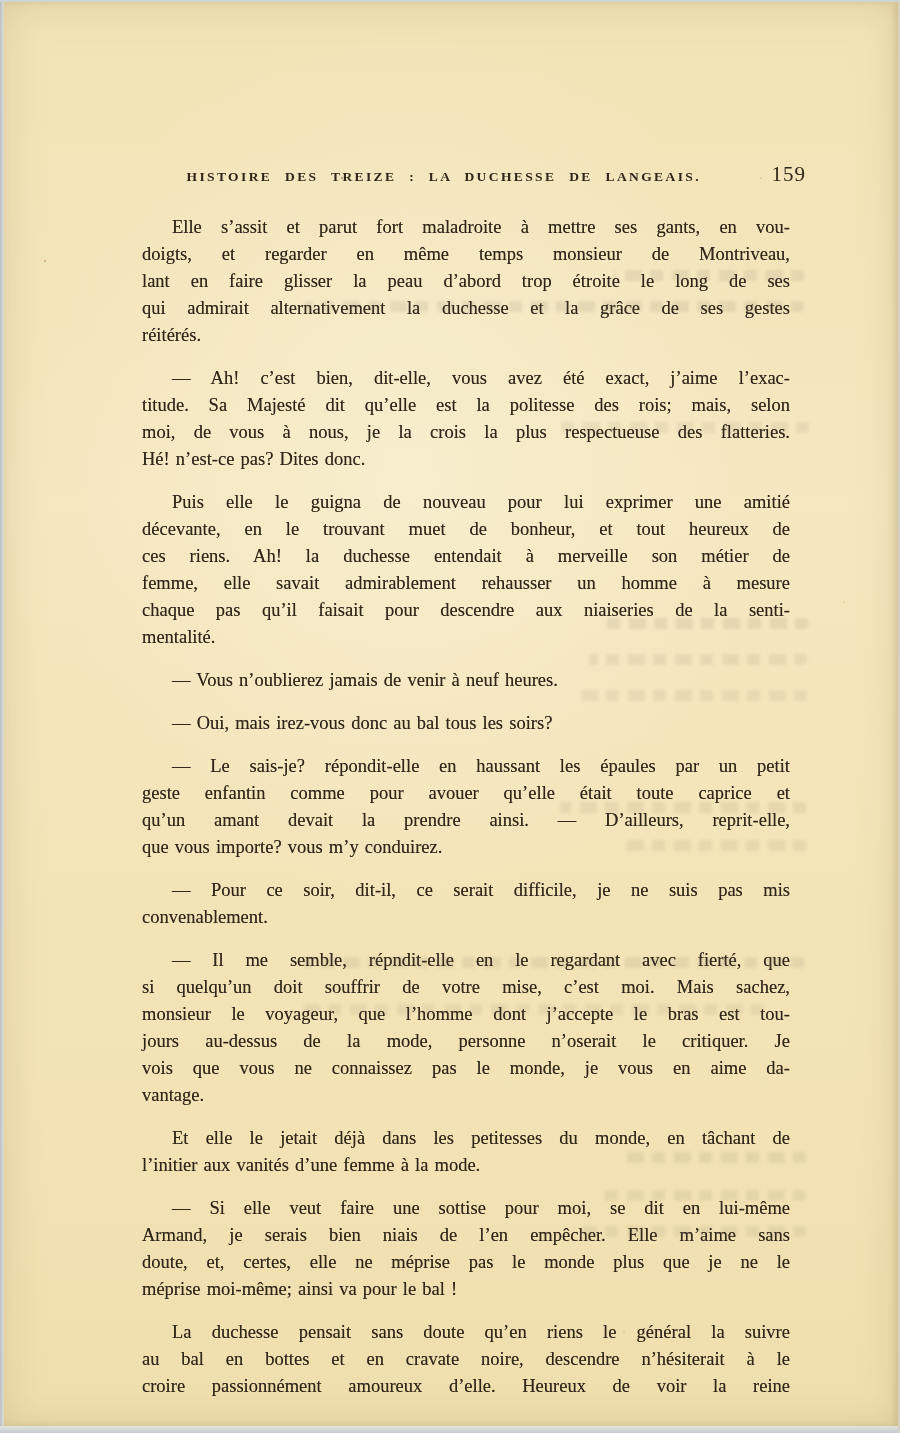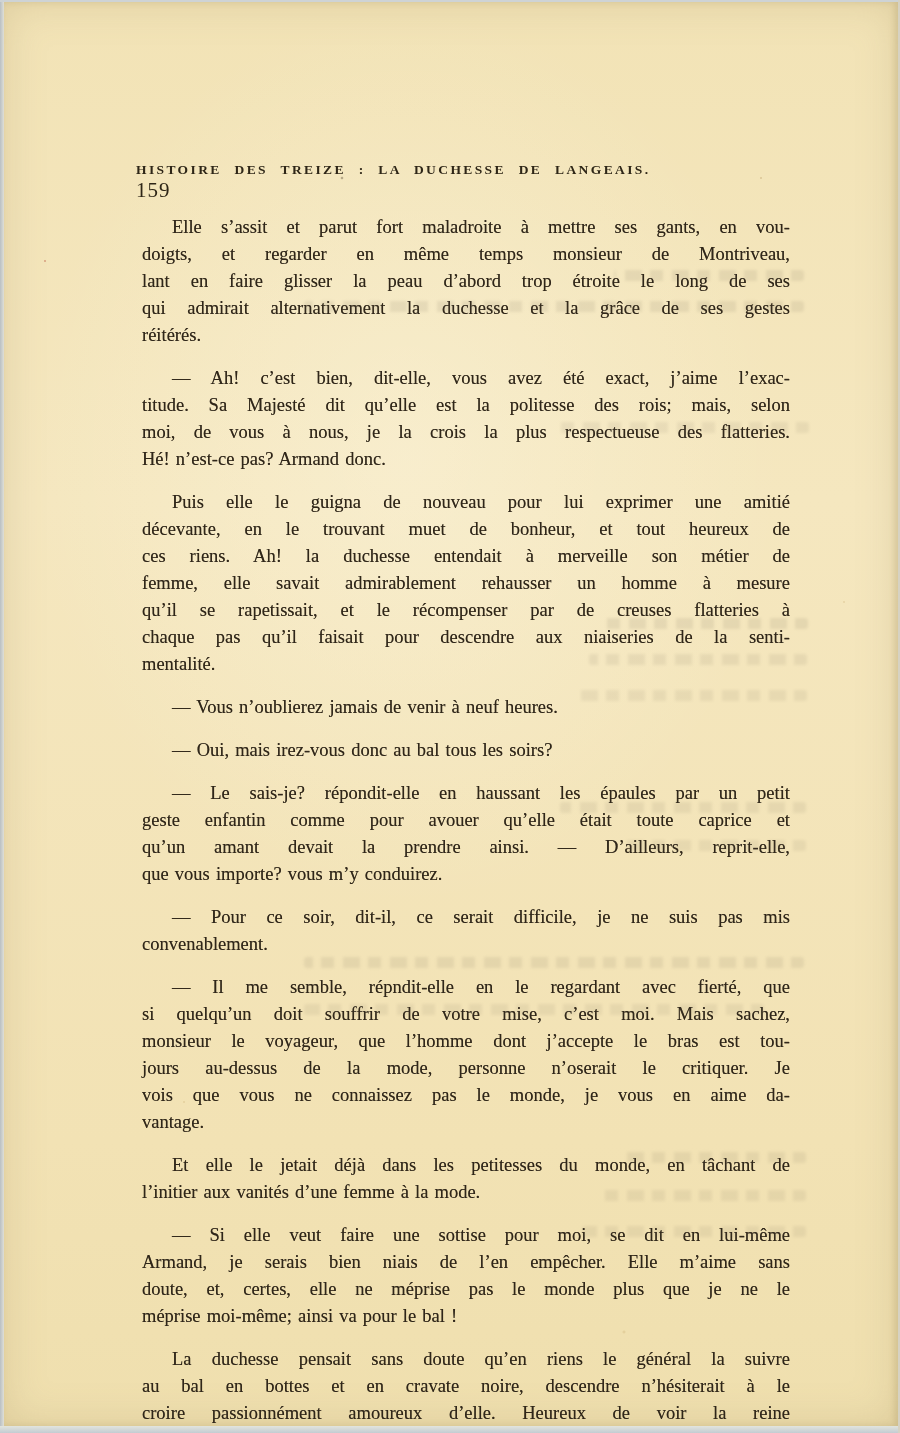--- a/index.html
+++ b/index.html
@@ -19,21 +19,21 @@
     box-shadow:inset 0 0 40px rgba(160,140,90,.25), inset -3px 0 6px rgba(150,130,80,.25);
   }
   .edge{position:absolute;}
   .edge.left{left:0;top:0;bottom:0;width:4px;background:linear-gradient(90deg,#b9bfc3,#dfdfd6);}
   .edge.top{left:0;top:0;right:0;height:2px;background:#ced3d5;}
   .edge.bottom{left:0;bottom:0;right:0;height:7px;background:linear-gradient(0deg,#c3ccd2,#e2e4de);}
   .edge.right{right:0;top:0;bottom:0;width:2px;background:#d6d2c3;}
 
   .header{
     position:absolute;left:122px;top:160px;width:680px;
-    display:flex;align-items:baseline;color:#2e2617;flex-direction:column;
+    display:flex;align-items:baseline;color:#2e2617;
   }
   .running-title{
     flex:1;text-align:center;
     font-size:13.5px;font-weight:bold;letter-spacing:2.4px;word-spacing:7px;
     white-space:nowrap;
   }
   .page-number{font-size:21px;font-weight:normal;letter-spacing:1px;margin-left:10px;}
 
   .text-block{
     position:absolute;left:122px;top:196px;width:680px;
@@ -81,28 +81,27 @@
           <div class="line first">Elle s’assit et parut fort maladroite à mettre ses gants, en vou-</div>
           <div class="line">doigts, et regarder en même temps monsieur de Montriveau,</div>
           <div class="line">lant en faire glisser la peau d’abord trop étroite le long de ses</div>
           <div class="line">qui admirait alternativement la duchesse et la grâce de ses gestes</div>
           <div class="line plast">réitérés.</div>
         </div>
         <div class="paragraph">
           <div class="line first">— Ah! c’est bien, dit-elle, vous avez été exact, j’aime l’exac-</div>
           <div class="line">titude. Sa Majesté dit qu’elle est la politesse des rois; mais, selon</div>
           <div class="line">moi, de vous à nous, je la crois la plus respectueuse des flatteries.</div>
-          <div class="line plast">Hé! n’est-ce pas? Armand donc.</div>
+          <div class="line plast">Hé! n’est-ce pas? Dites donc.</div>
         </div>
         <div class="paragraph">
           <div class="line first">Puis elle le guigna de nouveau pour lui exprimer une amitié</div>
           <div class="line">décevante, en le trouvant muet de bonheur, et tout heureux de</div>
           <div class="line">ces riens. Ah! la duchesse entendait à merveille son métier de</div>
           <div class="line">femme, elle savait admirablement rehausser un homme à mesure</div>
-          <div class="line">qu’il se rapetissait, et le récompenser par de creuses flatteries à</div>
           <div class="line">chaque pas qu’il faisait pour descendre aux niaiseries de la senti-</div>
           <div class="line plast">mentalité.</div>
         </div>
         <div class="paragraph">
           <div class="line first plast">— Vous n’oublierez jamais de venir à neuf heures.</div>
         </div>
         <div class="paragraph">
           <div class="line first plast">— Oui, mais irez-vous donc au bal tous les soirs?</div>
         </div>
         <div class="paragraph">

